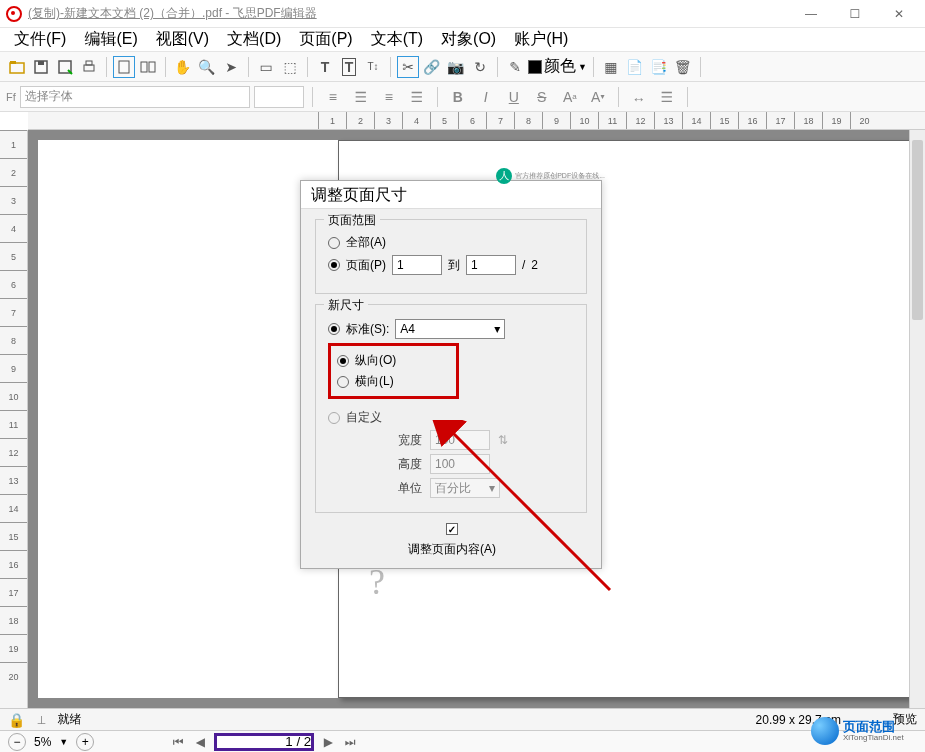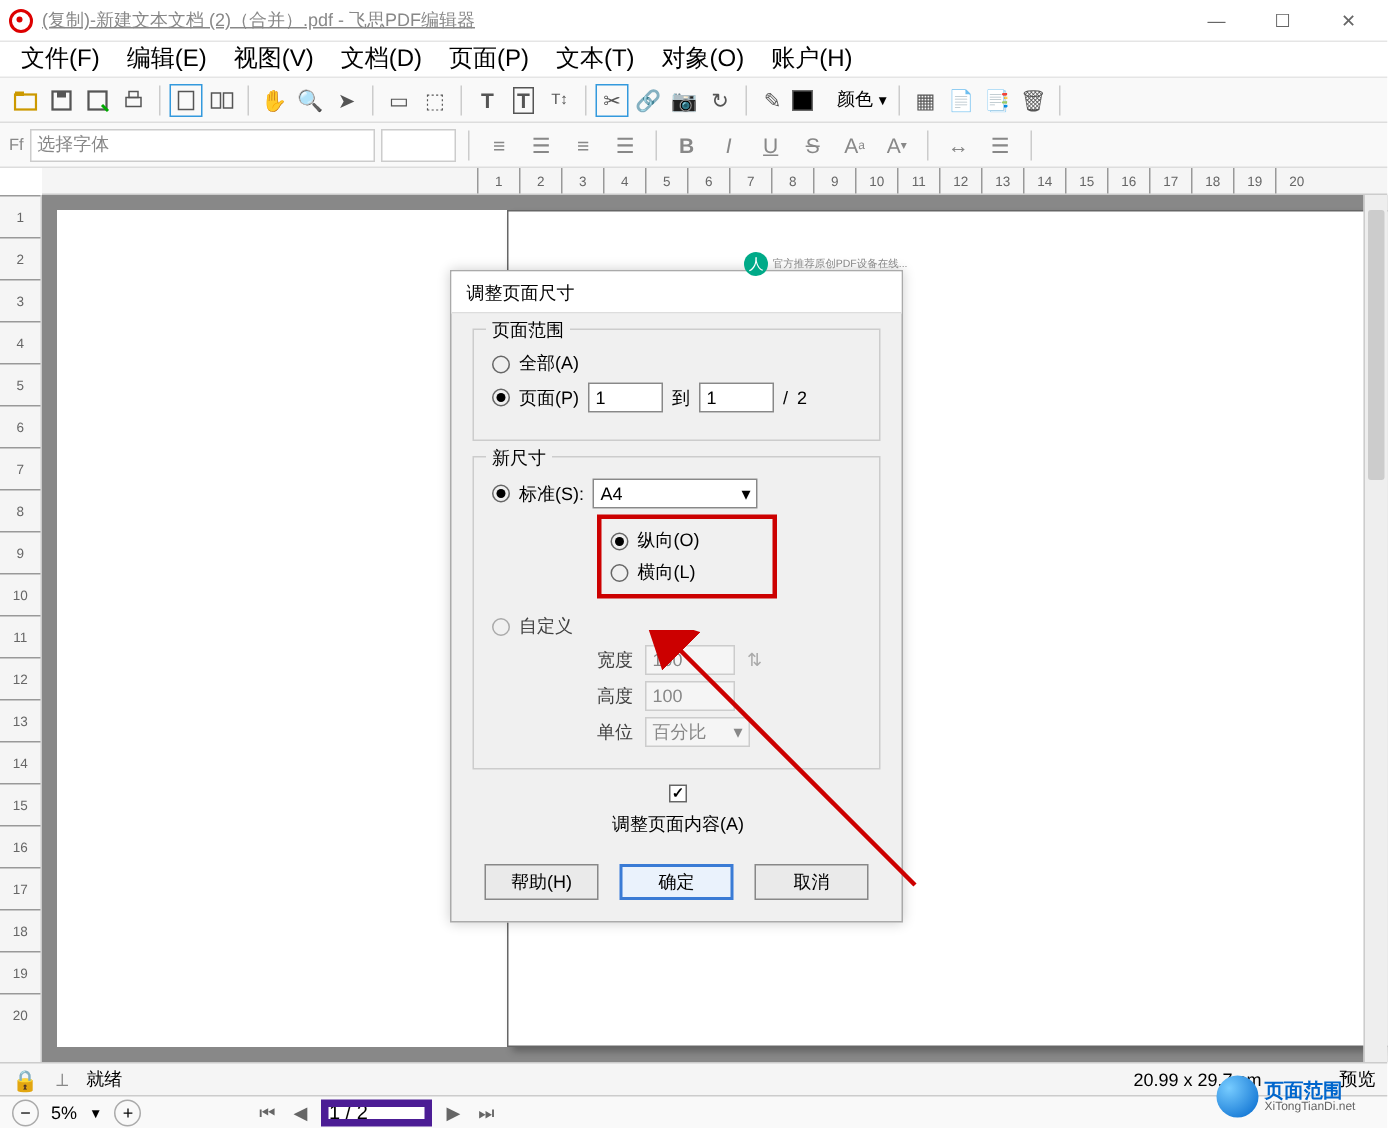--- a/index.html
+++ b/index.html
@@ -34,30 +34,30 @@
 .rulerv { width: 28px; background:#f5f5f5; border-right:1px solid #ccc; position:absolute; left:0; top:130px; bottom:44px; font-size:9px; color:#666; }
 .rulerv .tick { height:28px; border-top:1px solid #999; text-align:center; line-height:28px; }
 
 
 .canvas { position:absolute; left:28px; right:0; top:130px; bottom:44px; background:#888; overflow:hidden; }
 .canvas-inner { position:absolute; left:10px; right:10px; top:10px; bottom:10px; background:#fff; }
 .page { position:absolute; left:300px; top:0; width:590px; height:100%; background:#fff; border:1px solid #666; box-shadow: 3px 3px 5px rgba(0,0,0,0.3); }
 
 
 .dialog { position:absolute; left:300px; top:180px; width:302px; border:1px solid #aaa; background:#f0f0f0; box-shadow: 0 0 8px rgba(0,0,0,0.2); z-index:10; }
-.dialog-title { height:28px; line-height:28px; padding:0 10px; font-size:12px; background:#fff; border-bottom:1px solid #ddd; }
+.dialog-title { height:28px; line-height:28px; padding:0 10px; font-size:16px; background:#fff; border-bottom:1px solid #ddd; }
 .dialog-body { padding: 10px 14px 6px 14px; }
 .fieldset { border:1px solid #ccc; padding: 10px 12px 14px 12px; margin-bottom: 10px; position:relative; }
 .fieldset-legend { position:absolute; top:-8px; left:8px; background:#f0f0f0; padding:0 4px; font-size:12px; }
 .row { display:flex; align-items:center; gap:6px; margin: 4px 0; font-size:12px; }
 .radio { width:12px; height:12px; border:1px solid #666; border-radius:50%; display:inline-flex; align-items:center; justify-content:center; }
 .radio.checked::after { content:""; width:6px; height:6px; background:#000; border-radius:50%; }
 .txtinput { width:50px; height:20px; border:1px solid #888; background:#fff; padding:0 4px; font-size:12px; }
 .selectbox { width:110px; height:20px; border:1px solid #888; background:#fff; padding:0 4px; font-size:12px; display:flex; align-items:center; justify-content:space-between; }
-.redbox { border:3px solid #c00; padding:2px 6px; margin-left:70px; width:120px; }
+.redbox { border:3px solid #c00; padding:2px 6px; width:131px; }
 .subrow { margin-left: 70px; display:flex; align-items:center; gap:8px; font-size:12px; margin-top:4px; }
 .dislabel { color:#404040; }
 .disinput { width:60px; height:20px; border:1px solid #ccc; background:#f5f5f5; padding:0 4px; color:#888; font-size:12px; }
 .check { width:12px; height:12px; border:1px solid #666; background:#fff; display:inline-flex; align-items:center; justify-content:center; font-size:10px; }
 .check.checked::after { content:"✓"; color:#000; font-weight:bold; }
 .dialog-buttons { display:flex; gap:14px; padding: 8px 14px 14px; justify-content:center; }
 .dlgbtn { width:76px; height:24px; border:1px solid #888; background:#eaeaea; font-size:12px; }
 .dlgbtn.primary { border:2px solid #3a7bd5; background:#eaf2fc; }
 
 
@@ -65,35 +65,35 @@
 
 
 .statusbar { position:absolute; left:0; right:0; bottom:22px; height:22px; background:#f5f5f5; border-top:1px solid #ccc; display:flex; align-items:center; padding:0 8px; font-size:12px; gap:12px; }
 .statusbar .lock { color:#d90; font-size:14px; }
 .statusbar .spacer { flex:1; }
 
 .zoombar { position:absolute; left:0; right:0; bottom:0; height:22px; background:#f9f9f9; border-top:1px solid #ccc; display:flex; align-items:center; padding:0 8px; font-size:12px; gap:8px; }
 .zoombtn { width:18px; height:18px; border:1px solid #aaa; border-radius:50%; display:flex; align-items:center; justify-content:center; cursor:pointer; }
 .pagenav { display:flex; align-items:center; gap:6px; }
 .navbtn { width:16px; text-align:center; color:#666; }
-.pageinput { width:74px; height:18px; border:5px solid #4c1d95; text-align:left; }
+.pageinput { width:100px; height:18px; border:3px solid #4c1d95; text-align:right; }
 
 
 .wmark { position:absolute; right:4px; bottom:4px; width:110px; height:34px; z-index:30; display:flex; align-items:center; gap:4px; }
 .wmark .globe { width:28px; height:28px; background: radial-gradient(circle at 30% 30%, #7cf, #06c); border-radius:50%; position:relative; }
 .wmark .txt { font-size:13px; font-weight:bold; color:#06c; line-height:1; }
 .wmark .sub { font-size:8px; color:#666; }
 
 .headerbadge { position:absolute; right:320px; top:168px; z-index:11; display:flex; align-items:center; gap:3px; }
 .headerbadge .circ { width:16px; height:16px; background:#0a8; border-radius:50%; display:flex; align-items:center; justify-content:center; color:#fff; font-size:10px; }
 .headerbadge .btxt { font-size:7px; color:#888; }
 
 .scrollbar-v { position:absolute; right:0; top:130px; bottom:44px; width:16px; background:#eee; border-left:1px solid #ccc; }
 .scrollbar-v .thumb { position:absolute; left:2px; right:2px; top:10px; height:180px; background:#ccc; border-radius:2px; }
-.colorlabel { font-size:12px; margin-left:14px; }
+.colorlabel { font-size:16px; margin-left:0; }
 .colorsq { width:14px; height:14px; background:#000; border:1px solid #666; }
 </style>
 </head>
 <body>
 
 <div class="titlebar">
   <div class="appicon"></div>
   <div class="title">(复制)-新建文本文档 (2)（合并）.pdf - 飞思PDF编辑器</div>
   <div class="winbtns">
     <div class="winbtn">—</div>
@@ -330,25 +330,20 @@
             <span>▾</span>
         </div>
       </div>
     </div>
 
     <div class="row" style="margin:6px 0 4px 2px;flex-direction:column;">
       <span class="check checked"></span>
       <span>调整页面内容(A)</span>
     </div>
   </div>
-  <div class="dialog-buttons">
-    <button class="dlgbtn">帮助(H)</button>
-    <button class="dlgbtn primary">确定</button>
-    <button class="dlgbtn">取消</button>
-  </div>
 </div>
 
 <svg class="arrow" style="left:430px;top:420px;width:200px;height:180px;">
   <defs>
       <marker id="ah" markerWidth="12" markerHeight="12" refX="2" refY="6" orient="auto">
         <path d="M0,0 L12,6 L0,12 Z" fill="#c00"></path>
       </marker>
     </defs>
   <line x1="180" y1="170" x2="20" y2="10" stroke="#c00" stroke-width="3" marker-end="url(#ah)"></line>
 </svg>

